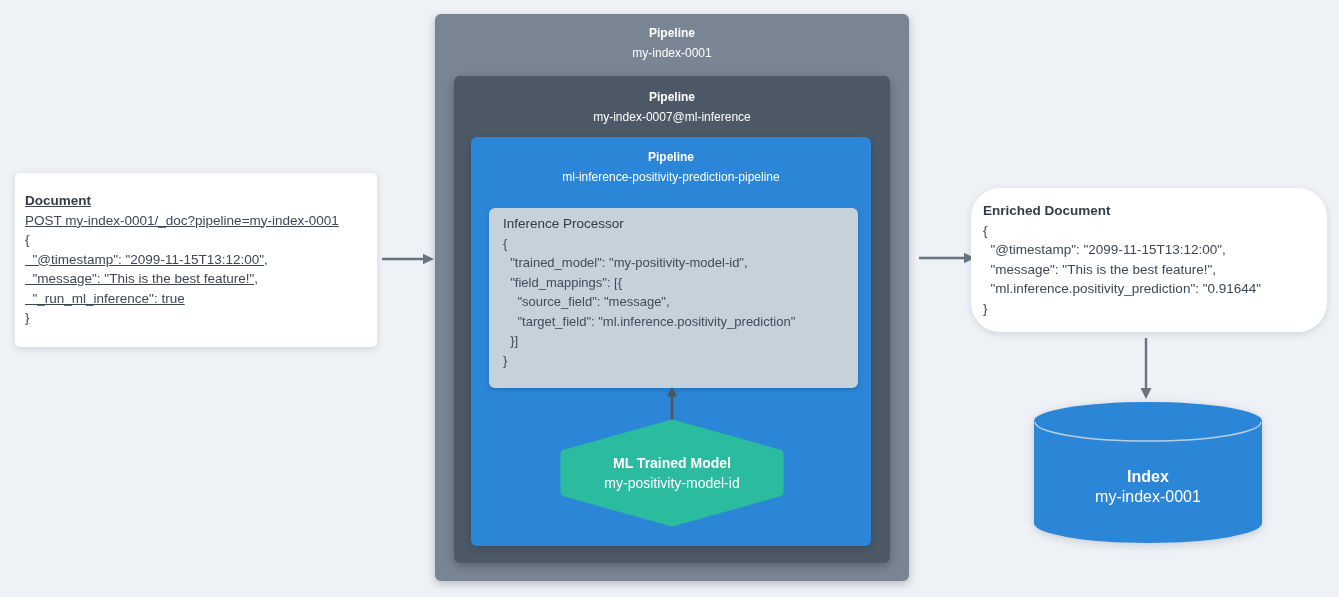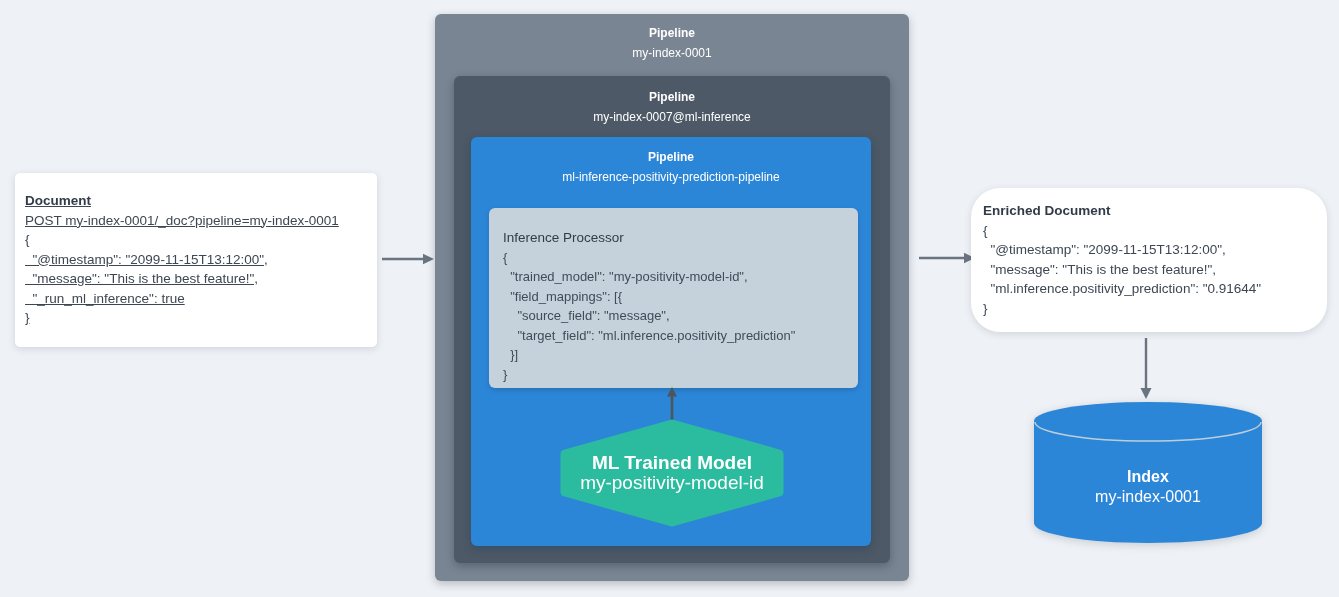--- a/index.html
+++ b/index.html
@@ -25,28 +25,28 @@
            box-shadow:0 3px 9px rgba(15,55,95,.35);}
   .p-head{color:#ffffff;text-align:center;font-size:12px;line-height:20px;}
   .p-head .t{font-weight:700;}
   .p-outer>.p-head{padding-top:9px;}
   .p-mid>.p-head{padding-top:11px;}
   .p-inner>.p-head{padding-top:10px;}
 
   
   .code-box{position:absolute;left:18px;top:71px;width:369px;height:180px;
             background:#c5d1db;border-radius:6px;box-sizing:border-box;
-            padding:20px 14px;color:#414c59;font-size:13px;line-height:19.5px;
+            padding:6px 14px;color:#414c59;font-size:13px;line-height:19.5px;
             box-shadow:0 2px 5px rgba(20,50,85,.25);}
   .code-box .card-title{font-size:13.5px;color:#323c47;}
 
   
   .hex-svg{position:absolute;left:86px;top:281px;}
   .hex-label{position:absolute;left:86px;top:316px;width:230px;text-align:center;
-             color:#ffffff;font-size:19px;line-height:20px;}
+             color:#ffffff;font-size:14px;line-height:20px;}
   .hex-label .t{font-weight:700;}
 
   
   .arrow{position:absolute;}
   .arrow-1{left:381px;top:252px;}
   .arrow-2{left:918px;top:251px;}
   .arrow-up{left:193px;top:250px;}   
   .arrow-down{left:1139px;top:336px;}
 
   

